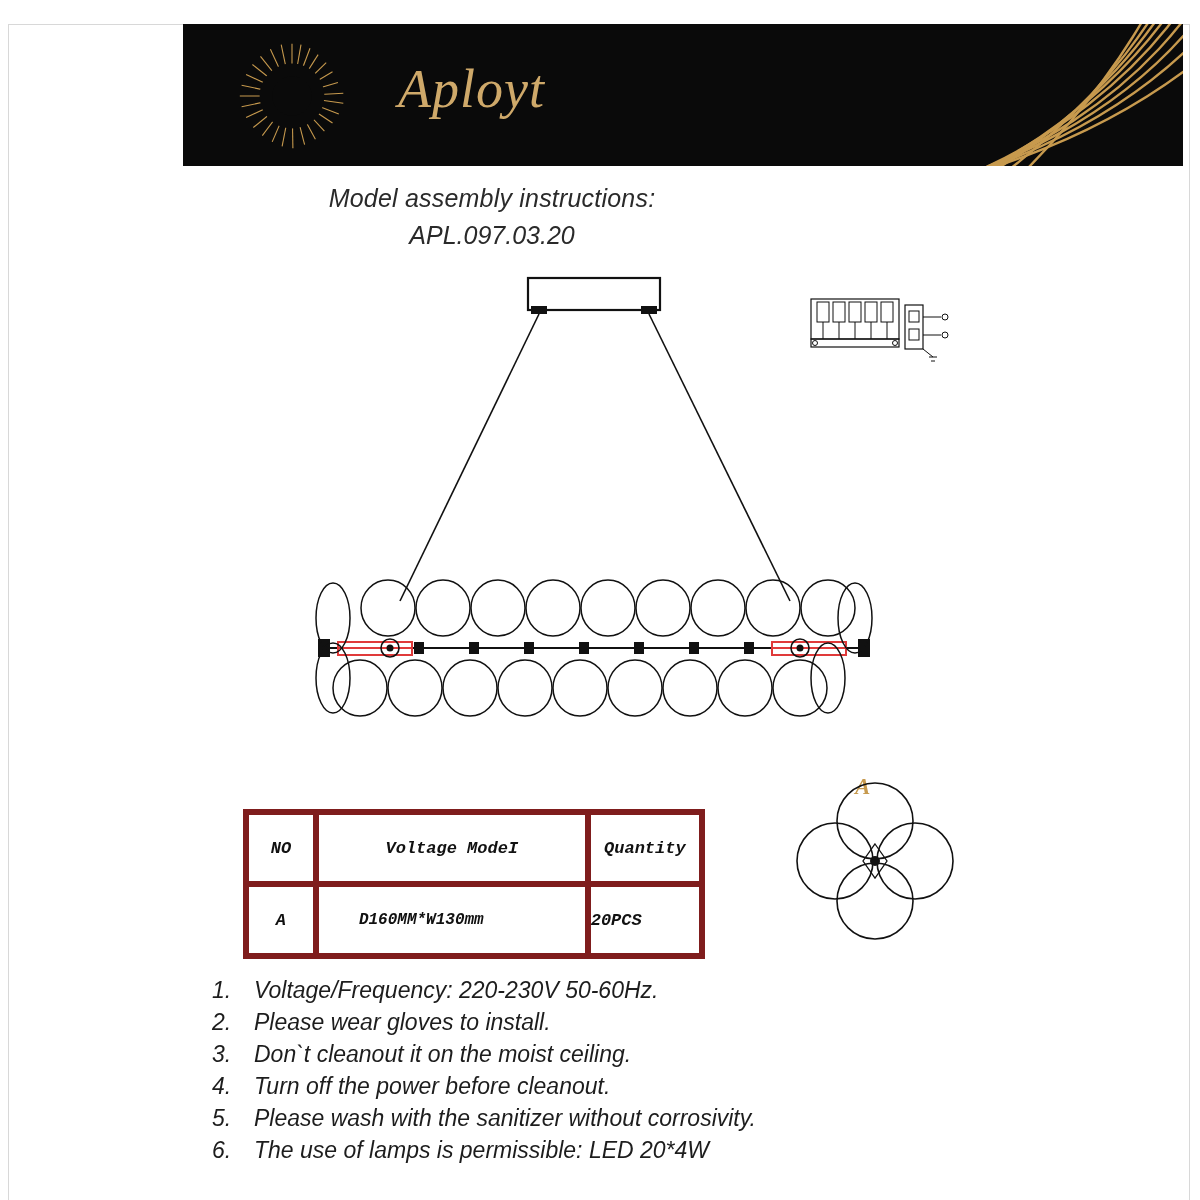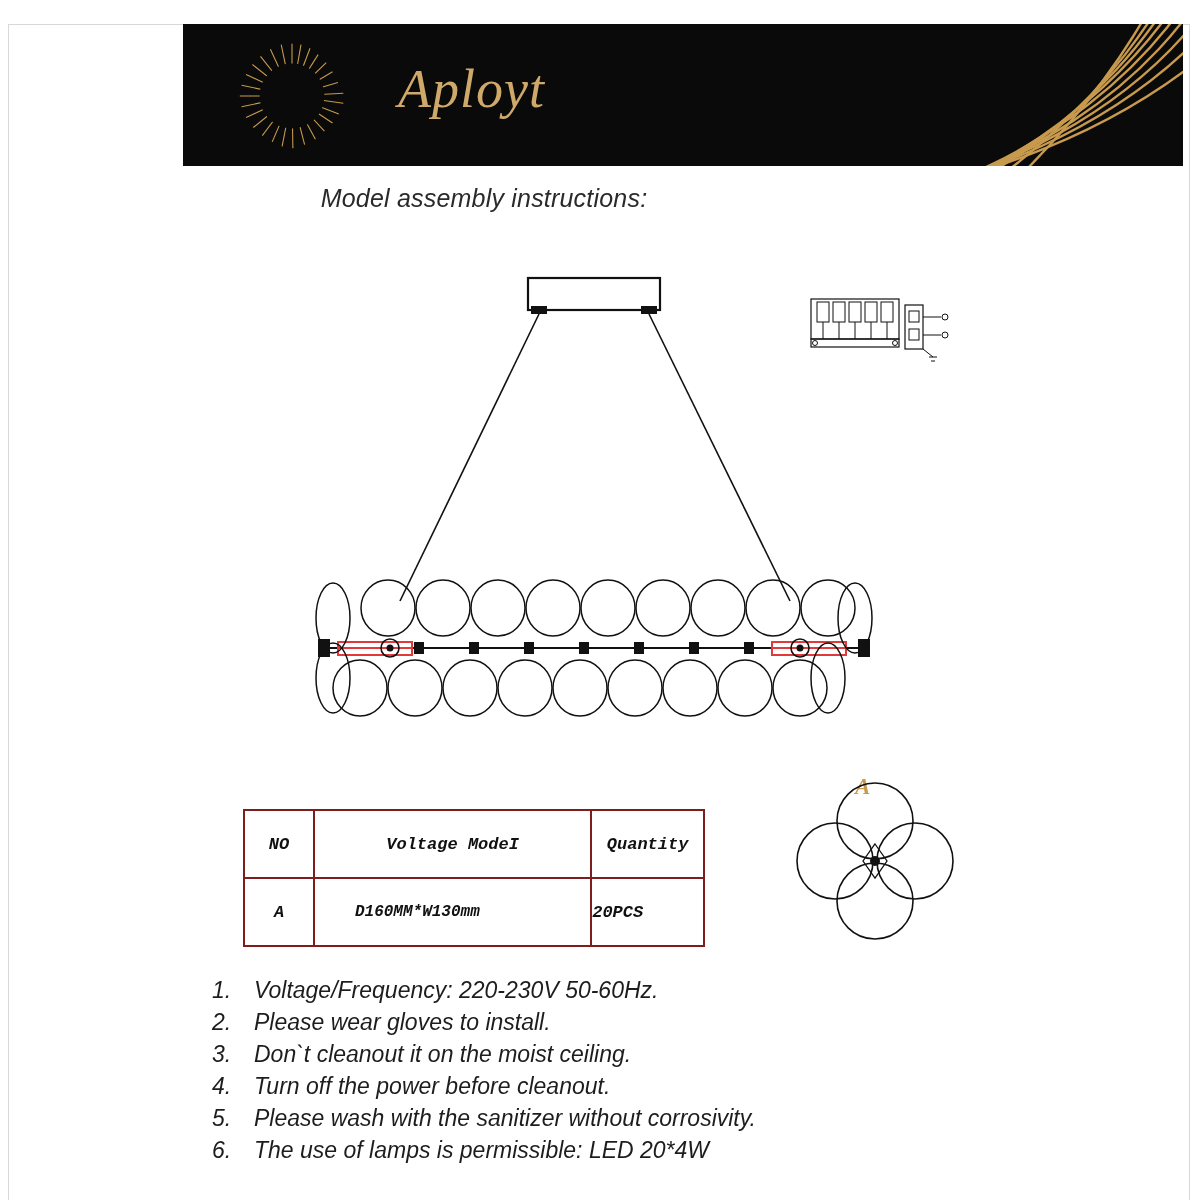--- a/index.html
+++ b/index.html
@@ -59,21 +59,21 @@
     position: absolute;
     right: -40px;
     top: -120px;
     width: 420px;
     height: 300px;
   }
 
   
   .title-block {
     position: absolute;
-    left: 0;
+    left: 8px;
     top: 168px;
     width: 968px;
     text-align: center;
   }
   .title-line1 {
     font-size: 25px;
     color: #2a2a2a;
     letter-spacing: 0.2px;
   }
   .title-line2 {
@@ -101,21 +101,21 @@
   
   .parts-table {
     position: absolute;
     left: 243px;
     top: 793px;
     width: 462px;
     border-collapse: collapse;
     font-family: "Liberation Mono", monospace;
   }
   .parts-table td, .parts-table th {
-    border: 2px solid #7f1d1d;
+    border: 6px solid #7f1d1d;
     height: 66px;
     font-size: 17px;
     font-weight: bold;
     color: #111;
     text-align: center;
     padding: 0;
   }
   .col-no { width: 70px; }
   .col-model { width: 280px; }
   .col-qty { width: 112px; }
@@ -225,20 +225,21 @@
         <path d="M158 299 C 285 220 392 80 392 0"></path>
         <path d="M188 299 C 300 200 392 55 374 0"></path>
       </g>
     </svg>
 
     <div class="banner-logo-text">Aployt</div>
   </div>
 
   <div class="title-block">
     <div class="title-line1">Model assembly instructions:</div>
+    <div class="title-line2">APL.097.03.20</div>
   </div>
 
   <svg class="drawing" viewBox="0 0 1200 480">
 
     <g>
       <rect x="528" y="22" width="132" height="32" fill="none" stroke="#111" stroke-width="2.2"></rect>
       <rect x="531" y="50" width="16" height="8" fill="#111"></rect>
       <rect x="641" y="50" width="16" height="8" fill="#111"></rect>
     </g>
 

